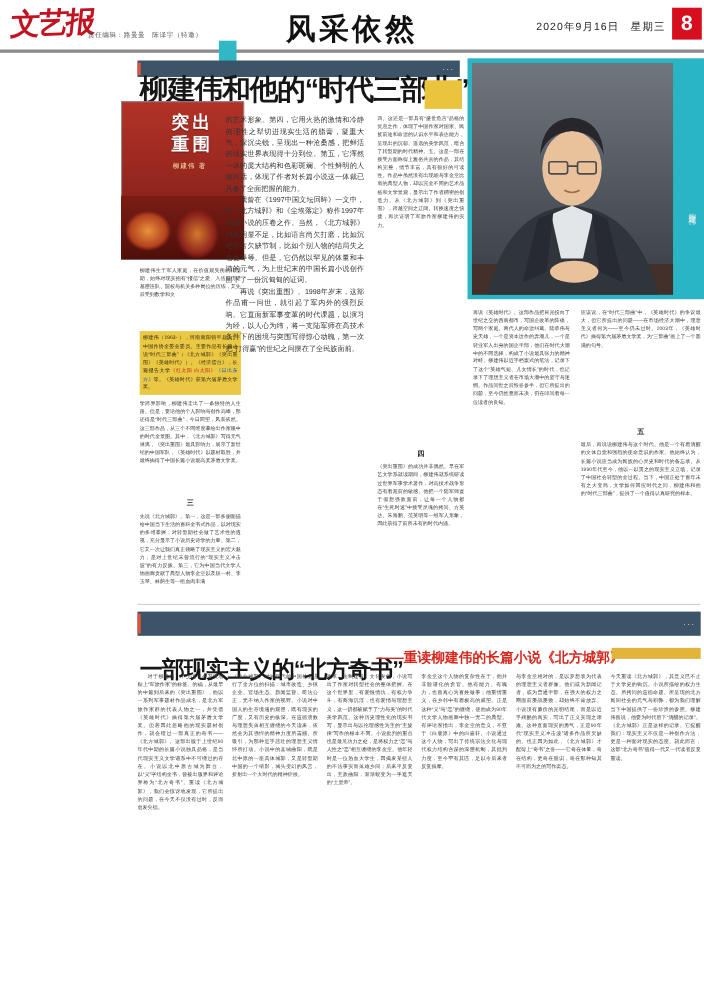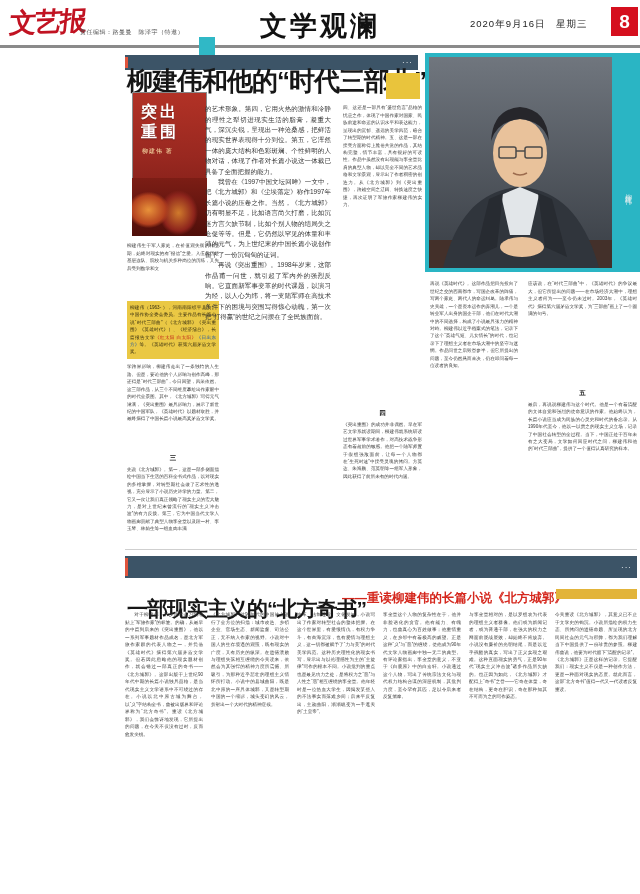--- a/index.html
+++ b/index.html
@@ -52,22 +52,22 @@
   .t-blue{color:#1a57a8;}
   .p-indent{text-indent:2em;}
 </style>
 </head>
 <body>
 
 <div id="page">
 
   <div class="abs masthead" style="left:10px;top:8px;">文艺报</div>
   <div class="abs editors" style="left:80px;top:28px;">责任编辑：路曼曼　陈泽宇（特邀）</div>
-  <div class="abs section-title" style="left:0;top:8px;">文学观澜</div>
-  <div class="abs date" style="left:470px;top:18px;width:135px;">2020年9月16日　星期三</div>
+  <div class="abs section-title" style="left:0;top:8px;">风采依然</div>
+  <div class="abs date" style="left:470px;top:18px;width:135px;text-align:right;">2020年9月16日　星期三</div>
   <div class="abs pagenum" style="left:611px;top:7px;">8</div>
   <div class="abs hrule" style="left:0;top:45px;width:640px;"></div>
   <div class="abs tealtab" style="left:199px;top:37px;width:16px;height:33px;"></div>
 
   <div class="abs band" style="left:125px;top:55px;width:293px;height:15px;">
     <div class="redtab"></div>
     <div class="dots">···</div>
   </div>
   <div class="abs headline" style="left:127px;top:67px;font-size:26px;">柳建伟和他的“时代三部曲”</div>
   <div class="abs yellowblock" style="left:386px;top:73px;width:34px;height:26px;"></div>
@@ -90,21 +90,21 @@
       <path d="M62,84 Q64,52 91,50 Q118,52 120,84 Q114,64 91,62 Q68,64 62,84 Z" fill="#26262b"></path>
       <rect x="70" y="90" width="17" height="11" rx="2" fill="none" stroke="#4a4a4a" stroke-width="1.5"></rect>
       <rect x="96" y="90" width="17" height="11" rx="2" fill="none" stroke="#4a4a4a" stroke-width="1.5"></rect>
       <line x1="87" y1="94" x2="96" y2="94" stroke="#4a4a4a" stroke-width="1.5"></line>
       <path d="M84,116 Q91,120 98,116" stroke="#9c6b4e" stroke-width="1.5" fill="none"></path>
       <ellipse cx="93" cy="190" rx="22" ry="10" fill="#e9c29b"></ellipse>
     </svg>
     <div class="abs photo-caption" style="right:7px;top:135px;">柳建伟</div>
   </div>
 
-  <div class="abs cover" style="left:132px;top:92px;width:75px;height:144px;">
+  <div class="abs cover" style="left:110px;top:92px;width:75px;height:144px;padding-left:37px;">
     <div class="cover-title">突出重围</div>
     <div class="cover-author">柳建伟 著</div>
     <div class="cover-art"></div>
   </div>
 
   <div class="abs col" style="left:127px;top:242px;width:92px;height:56px;">
     <div class="inner">柳建伟生于军人家庭，在价值观失衡的转型期，始终对现实抱有“报信”之爱。入伍后历经基层连队、院校与机关多种岗位的历练，又先后受到数学和文</div>
   </div>
 
   <div class="abs col bio" style="left:127px;top:301px;width:92px;height:58px;">

